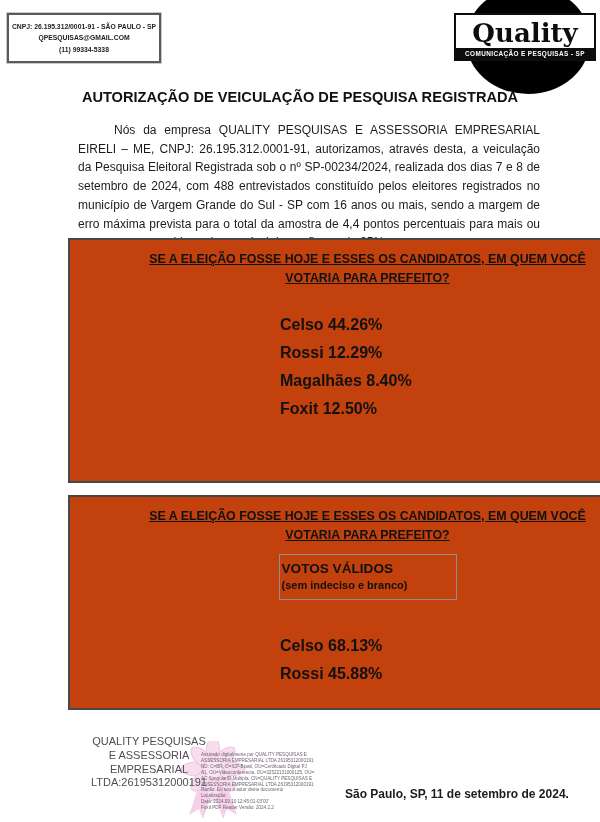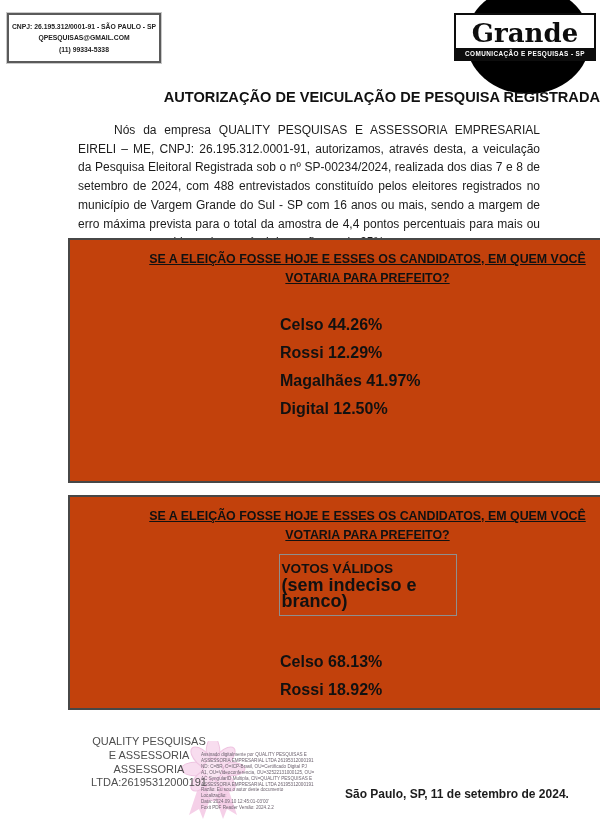--- a/index.html
+++ b/index.html
@@ -34,21 +34,21 @@
     font-family:"DejaVu Serif", serif; font-weight:bold; font-size:26px;
     line-height:27px; color:#0d0d0d; letter-spacing:0px; margin-bottom:1px;
   }
   .logo-tagline {
     width:100%; background:#0d0d0d; color:#fff; text-align:center;
     font-size:6.4px; font-weight:bold; letter-spacing:0.4px; padding:2px 0 2.5px 0;
   }
 
   
   .doc-title {
-    position:absolute; left:0; top:89px; width:100%; text-align:right;
+    position:absolute; left:0; top:89px; width:100%; text-align:center;
     font-size:14.6px; font-weight:bold; color:#111;
   }
 
   
   .body-par {
     position:absolute; left:78px; top:121px; width:462px;
     font-size:12px; line-height:18.7px; text-align:justify; text-indent:36px;
     color:#1c1c1c;
   }
 
@@ -62,21 +62,21 @@
   }
   .results { margin-top:23px; margin-left:170px; }
   .poll-box.second .results { margin-top:32px; }
   .result-row { font-weight:bold; font-size:16px; line-height:28px; color:#111; white-space:nowrap; }
 
   .valid-box {
     width:178px; margin:9px auto 0 auto; border:1px solid #8f8f8f;
     padding:5px 2px 6px 2px;
   }
   .valid-title { font-weight:bold; font-size:13.6px; line-height:17px; color:#111; }
-  .valid-sub   { font-weight:bold; font-size:18px; line-height:16px; color:#111; }
+  .valid-sub   { font-weight:bold; font-size:11px; line-height:16px; color:#111; }
 
   
   .rosette { position:absolute; left:167px; top:741px; width:92px; height:80px; opacity:0.55; }
   .sig-company {
     position:absolute; left:82px; top:735px; width:134px;
     text-align:center; font-size:11px; line-height:13.8px; color:#4e4e4e;
   }
   .sig-company .wide { white-space:nowrap; }
   .sig-stamp {
     position:absolute; left:201px; top:752px; width:165px;
@@ -93,48 +93,48 @@
 
   <div class="contact-box">
     <div>CNPJ: 26.195.312/0001-91 - SÃO PAULO - SP</div>
     <div>QPESQUISAS@GMAIL.COM</div>
     <div>(11) 99334-5338</div>
   </div>
 
   <div class="logo">
     <div class="logo-circle"></div>
     <div class="logo-box">
-      <div class="logo-name">Grande</div>
+      <div class="logo-name">Quality</div>
       <div class="logo-tagline">COMUNICAÇÃO E PESQUISAS - SP</div>
     </div>
   </div>
 
   <div class="doc-title">AUTORIZAÇÃO DE VEICULAÇÃO DE PESQUISA REGISTRADA</div>
 
   <div class="body-par">Nós da empresa QUALITY PESQUISAS E ASSESSORIA EMPRESARIAL EIRELI – ME, CNPJ: 26.195.312.0001-91, autorizamos, através desta, a veiculação da Pesquisa Eleitoral Registrada sob o nº SP-00234/2024, realizada dos dias 7 e 8 de setembro de 2024, com 488 entrevistados constituído pelos eleitores registrados no município de Vargem Grande do Sul - SP com 16 anos ou mais, sendo a margem de erro máxima prevista para o total da amostra de 4,4 pontos percentuais para mais ou para menos, considerando um nível de confiança de 95%.</div>
 
   <div class="poll-box first">
     <div class="poll-heading">SE A ELEIÇÃO FOSSE HOJE E ESSES OS CANDIDATOS, EM QUEM VOCÊ VOTARIA PARA PREFEITO?</div>
     <div class="results">
       <div class="result-row"><span>Celso</span> <span>44.26%</span></div>
       <div class="result-row"><span>Rossi</span> <span>12.29%</span></div>
-      <div class="result-row"><span>Magalhães</span> <span>41.97%</span></div>
-      <div class="result-row"><span>Digital</span> <span>12.50%</span></div>
+      <div class="result-row"><span>Magalhães</span> <span>8.40%</span></div>
+      <div class="result-row"><span>Foxit</span> <span>12.50%</span></div>
     </div>
   </div>
 
   <div class="poll-box second">
     <div class="poll-heading">SE A ELEIÇÃO FOSSE HOJE E ESSES OS CANDIDATOS, EM QUEM VOCÊ VOTARIA PARA PREFEITO?</div>
     <div class="valid-box">
       <div class="valid-title">VOTOS VÁLIDOS</div>
       <div class="valid-sub">(sem indeciso e branco)</div>
     </div>
     <div class="results">
       <div class="result-row"><span>Celso</span> <span>68.13%</span></div>
-      <div class="result-row"><span>Rossi</span> <span>18.92%</span></div>
+      <div class="result-row"><span>Rossi</span> <span>45.88%</span></div>
     </div>
   </div>
 
   <svg class="rosette" viewBox="0 0 92 80">
     <g fill="#eeaad6">
       <polygon points="34,38 22,74 32,68 36,78 48,44"></polygon>
       <polygon points="58,38 70,74 60,68 56,78 44,44"></polygon>
     </g>
     <g fill="#f3c2e2" stroke="#e093c8" stroke-width="1">
       <ellipse cx="46" cy="12" rx="7" ry="16"></ellipse>
@@ -145,21 +145,21 @@
       <ellipse cx="57" cy="17" rx="7" ry="14" transform="rotate(45 57 17)"></ellipse>
       <ellipse cx="35" cy="39" rx="7" ry="14" transform="rotate(45 35 39)"></ellipse>
       <ellipse cx="57" cy="39" rx="7" ry="14" transform="rotate(-45 57 39)"></ellipse>
       <circle cx="46" cy="28" r="10" fill="#f7d4ea"></circle>
     </g>
   </svg>
 
   <div class="sig-company">
     <div>QUALITY PESQUISAS</div>
     <div>E ASSESSORIA</div>
-    <div>ASSESSORIA</div>
+    <div>EMPRESARIAL</div>
     <div class="wide">LTDA:26195312000191</div>
   </div>
 
   <div class="sig-stamp">
     <div>Assinado digitalmente por QUALITY PESQUISAS E</div>
     <div>ASSESSORIA EMPRESARIAL LTDA 26195312000191</div>
     <div>ND: C=BR, O=ICP-Brasil, OU=Certificado Digital PJ</div>
     <div>A1, OU=Videoconferencia, OU=32522131000125, OU=</div>
     <div>AC SyngularID Multipla, CN=QUALITY PESQUISAS E</div>
     <div>ASSESSORIA EMPRESARIAL LTDA 26195312000191</div>

